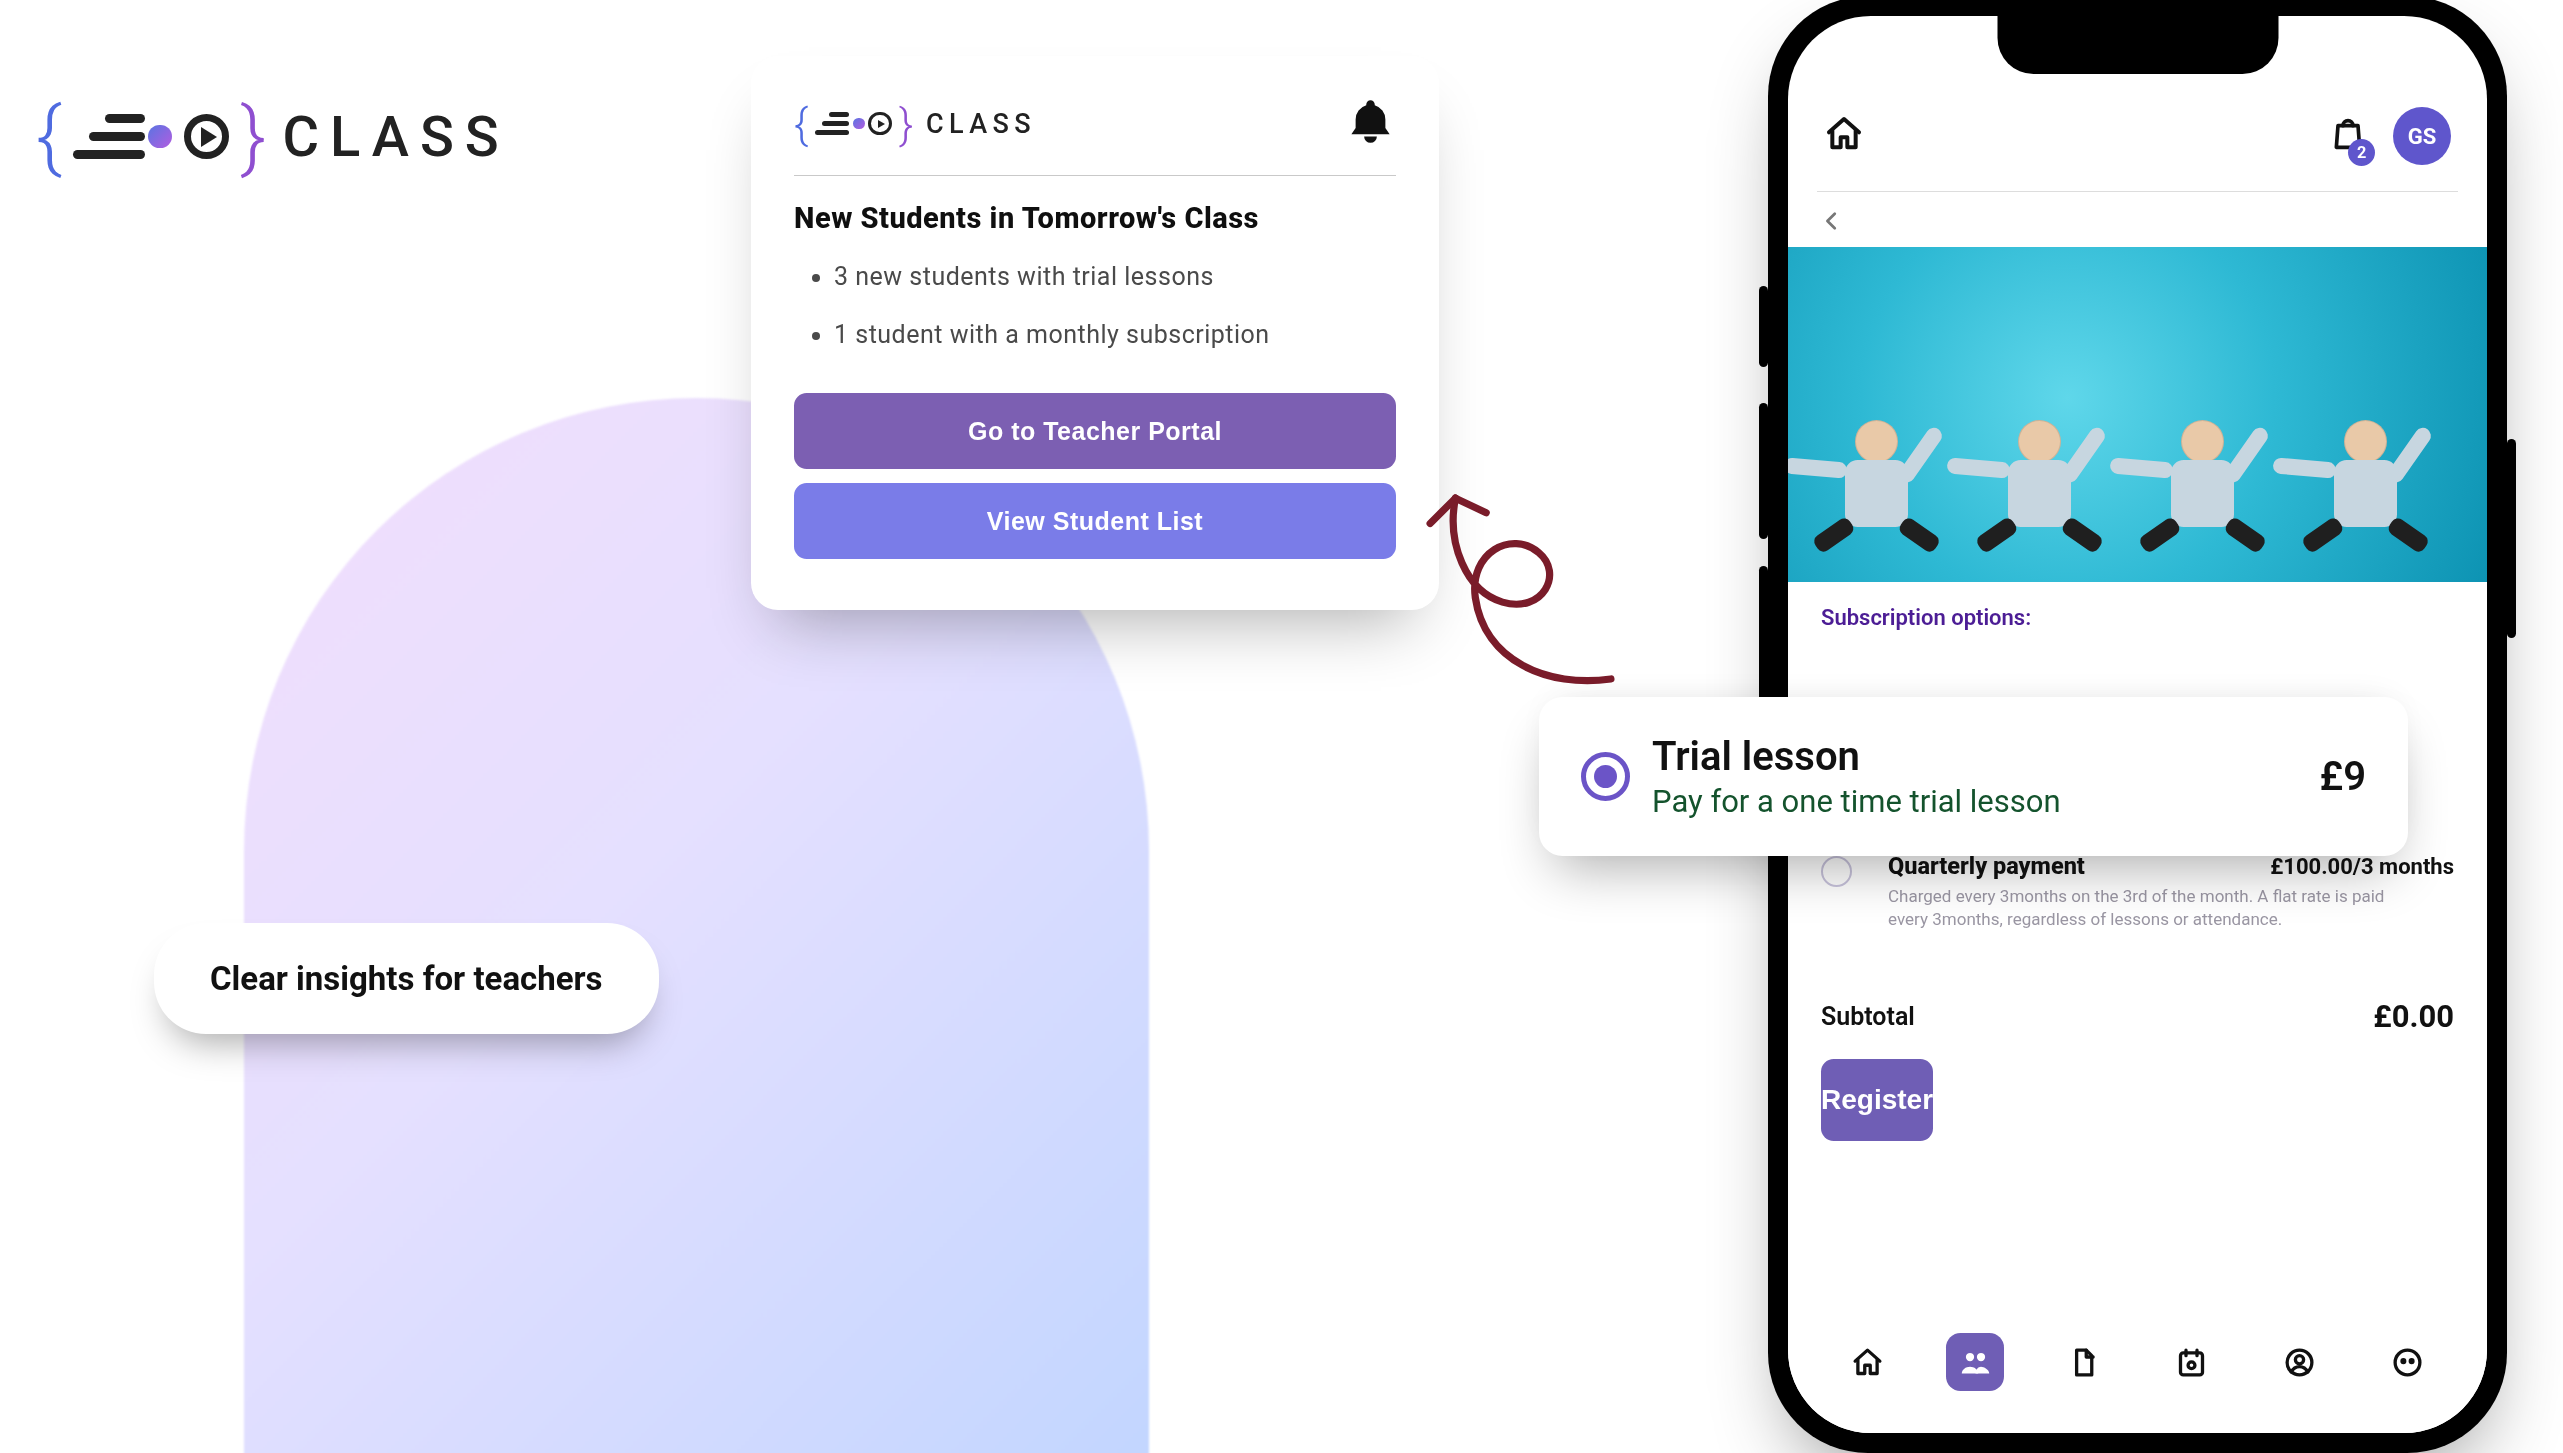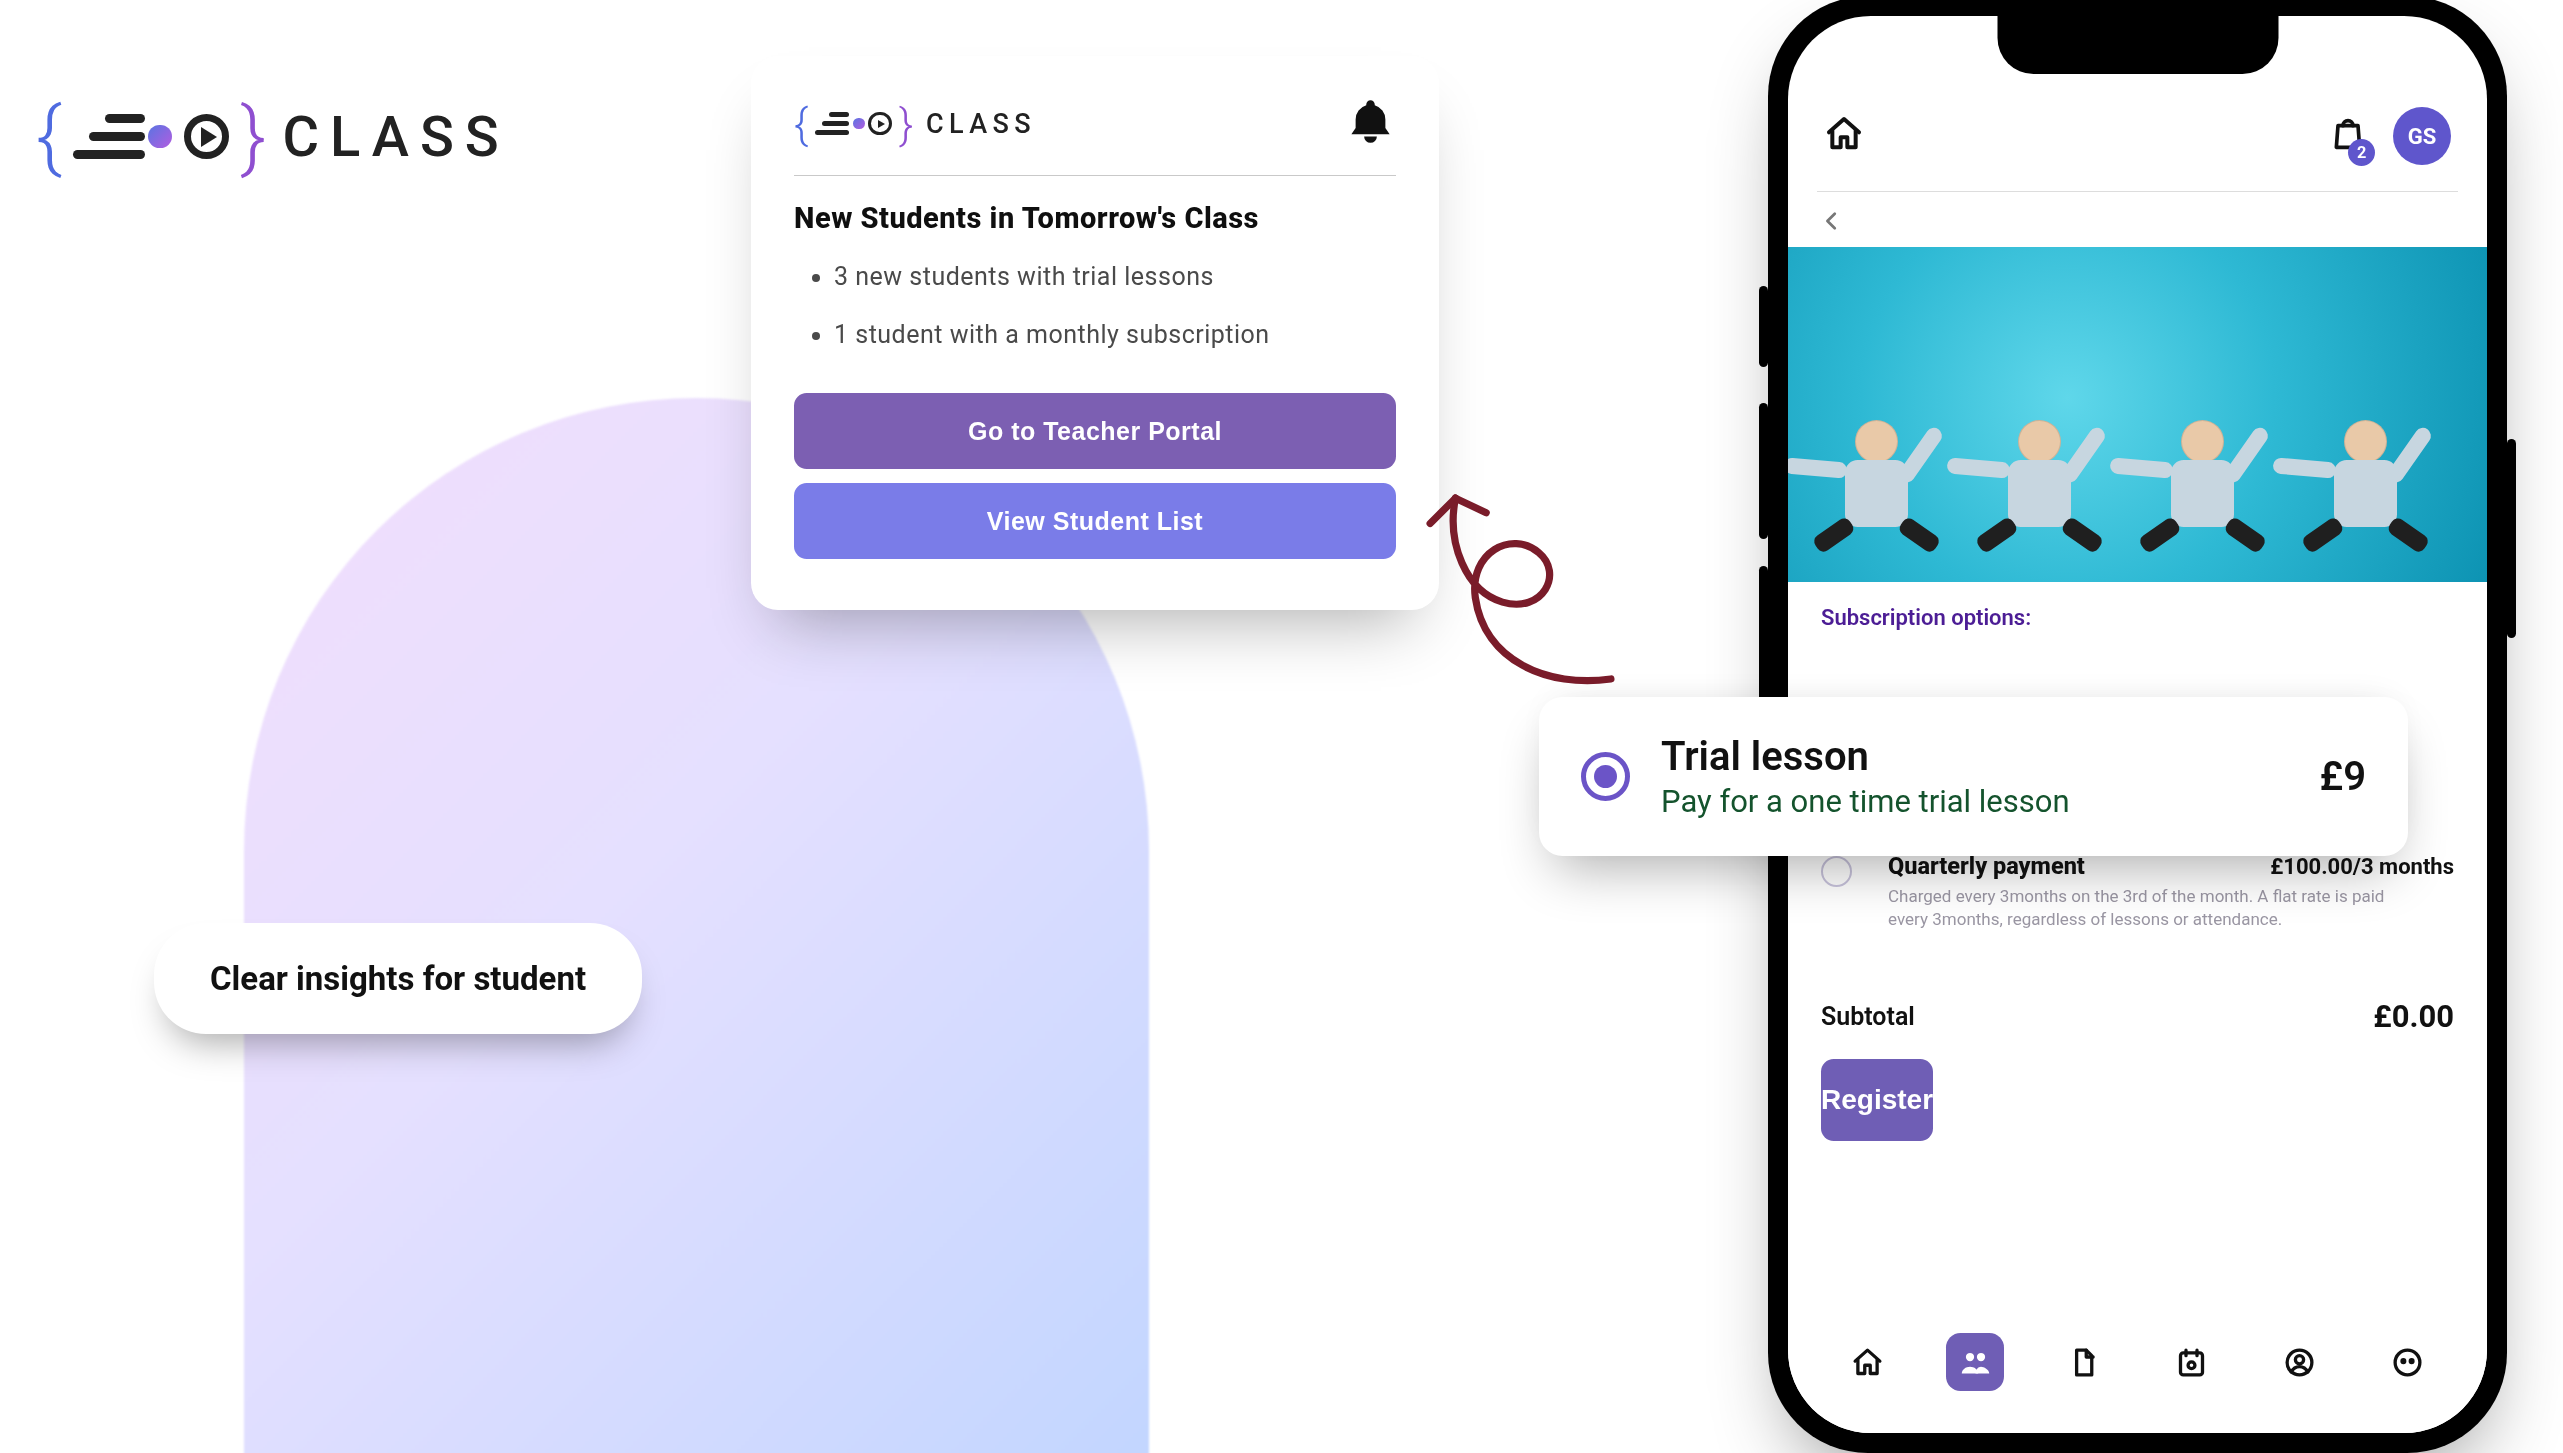--- a/index.html
+++ b/index.html
@@ -213,21 +213,21 @@
   .tab.active{background:#6f5eb5;color:#fff;}
   .tab svg{width:33px;height:33px;}
 
   
   .popout{
     position:absolute;
     left:1539px; top:697px;
     width:869px; height:159px;
     background:#fff;border-radius:23.5px;
     box-shadow:0 27px 54px -16.3px rgba(0,0,0,.32), 0 -9px 36px -18px rgba(0,0,0,.12);
-    display:flex;align-items:center;gap:31px;padding:0 42px;
+    display:flex;align-items:center;gap:22px;padding:0 42px;
     z-index:30;
   }
   .popout .radio-sel{
     width:49px;height:49px;border-radius:50%;
     border:5.4px solid #6b54c7;display:flex;align-items:center;justify-content:center;flex:0 0 49px;
   }
   .popout .radio-sel .dot{width:23.5px;height:23.5px;border-radius:50%;background:#6b54c7;}
   .popout .texts{flex:1;}
   .popout .title{font-size:40px;font-weight:600;color:#111;margin-bottom:3.6px;}
   .popout .sub{font-size:31px;color:#14532d;}
@@ -253,21 +253,21 @@
         <div class="logo-x"></div>
         <div class="logo-play">
             <div class="tri"></div>
           </div>
       </div>
     </div>
     <span class="logo-bracket right">}</span>
     <span class="logo-text">CLASS</span>
   </div>
 
-  <div class="pill p2">Clear insights for student</div>
+  <div class="pill p2">Clear insights for teachers</div>
 
   <div class="card">
     <div class="card-head">
       <div class="logo-small">
         <span class="lb l">{</span>
         <div class="glyph">
           <div class="col">
               <div class="bar"></div>
               <div class="bar b2"></div>
               <div class="bar b3"></div>

